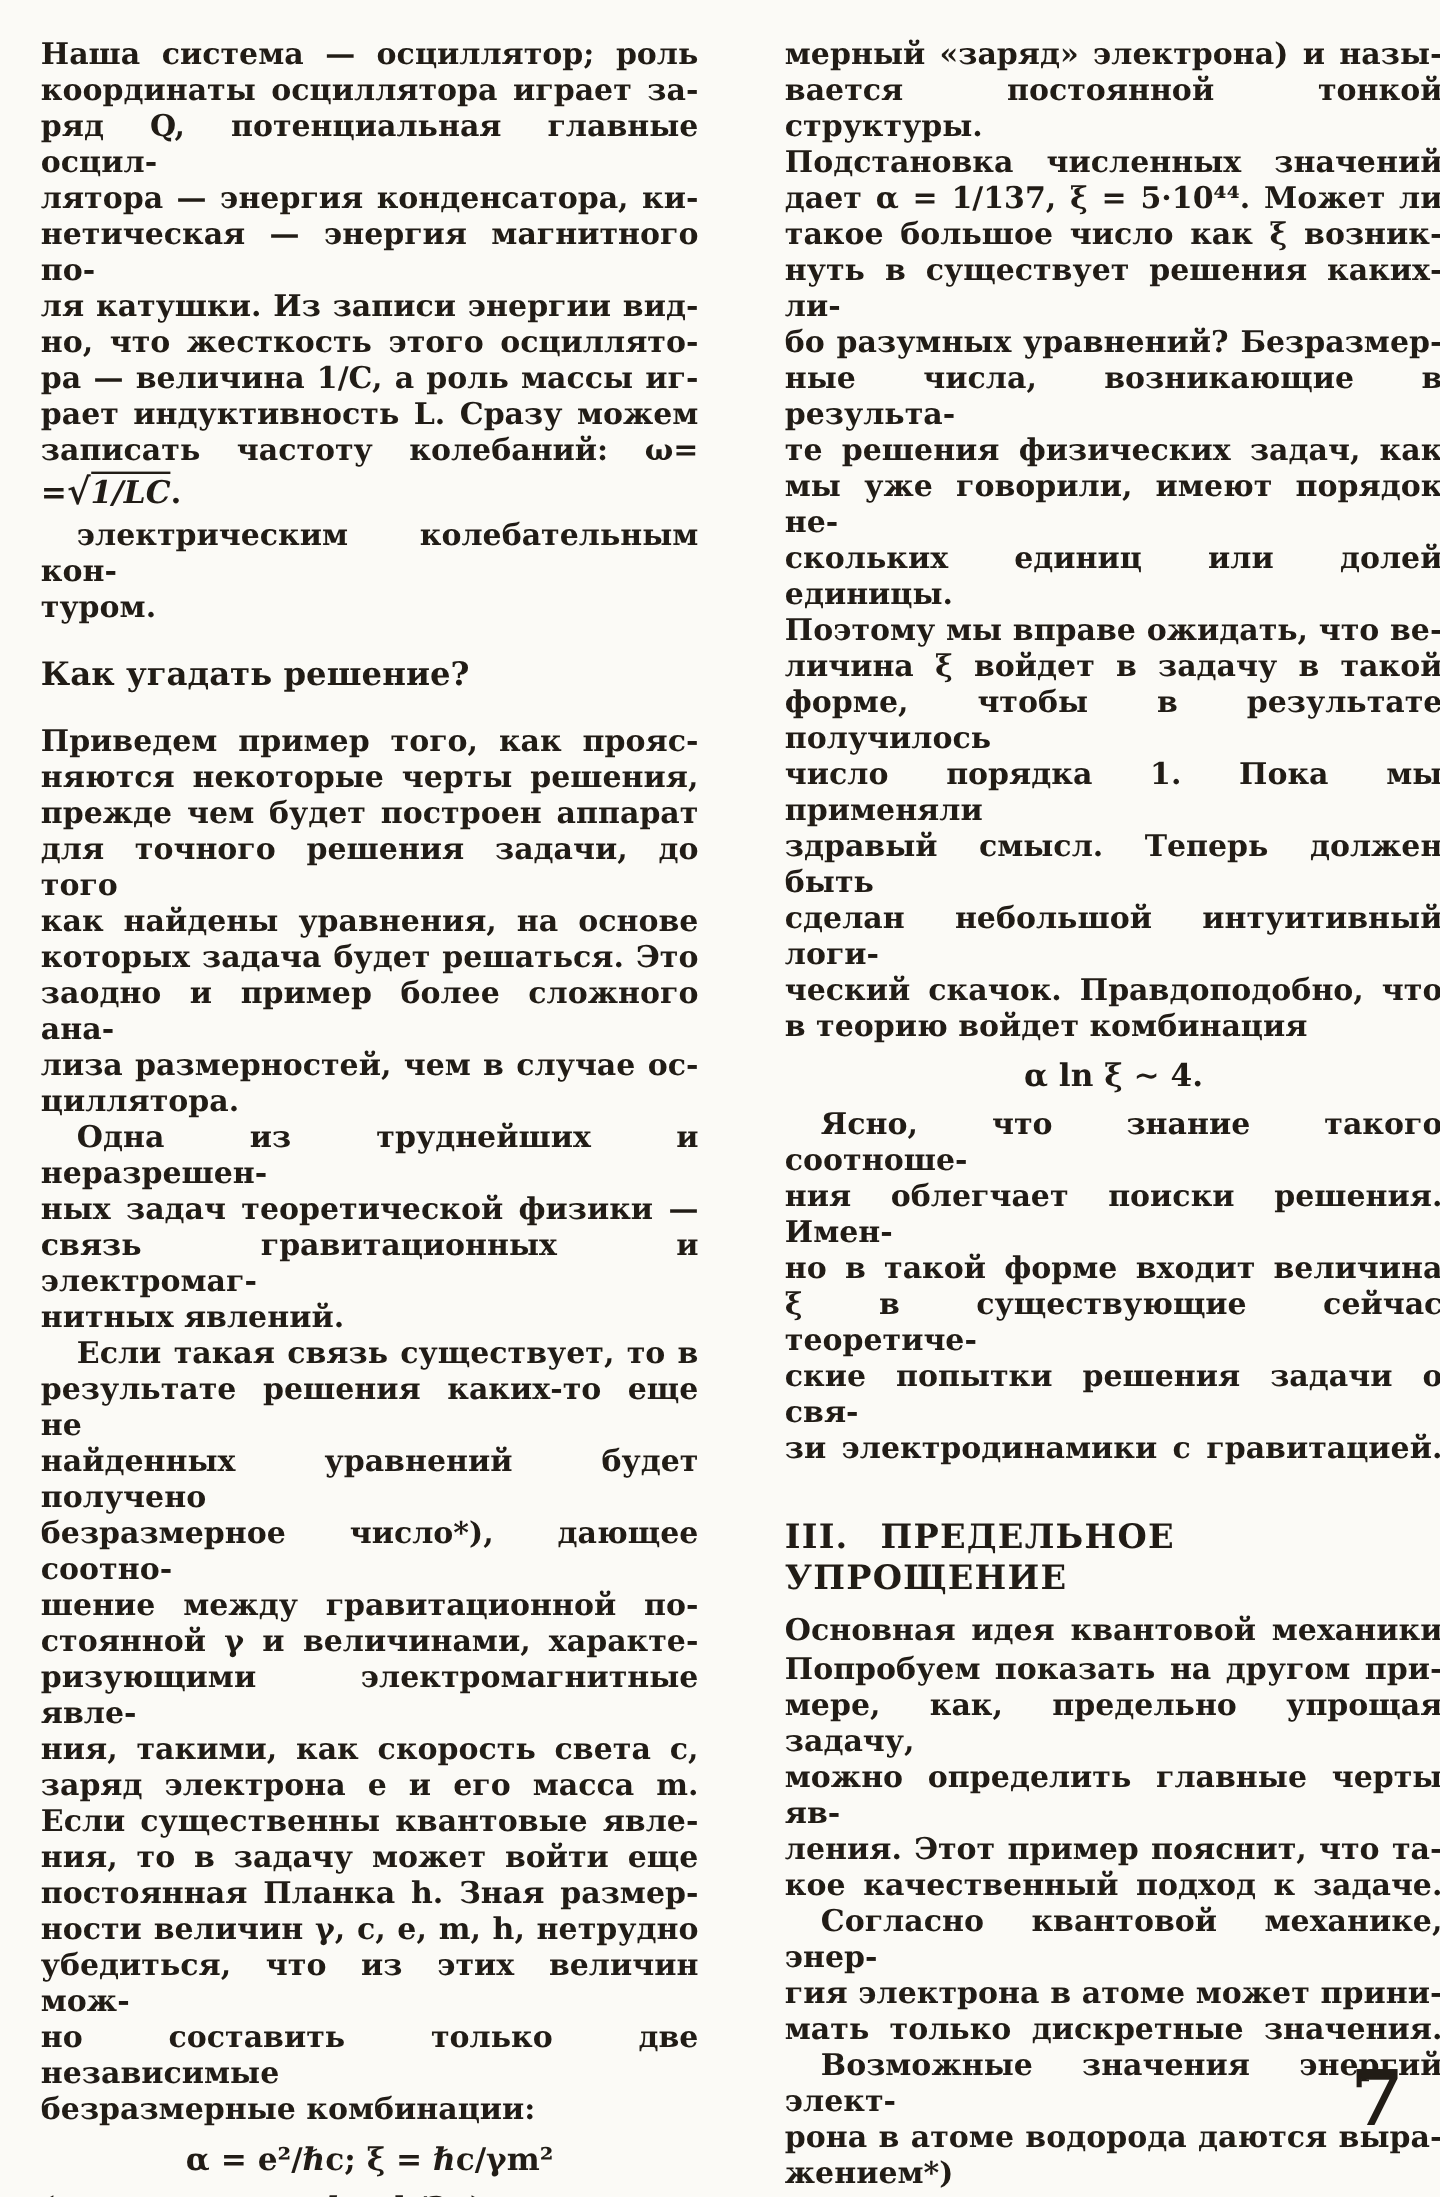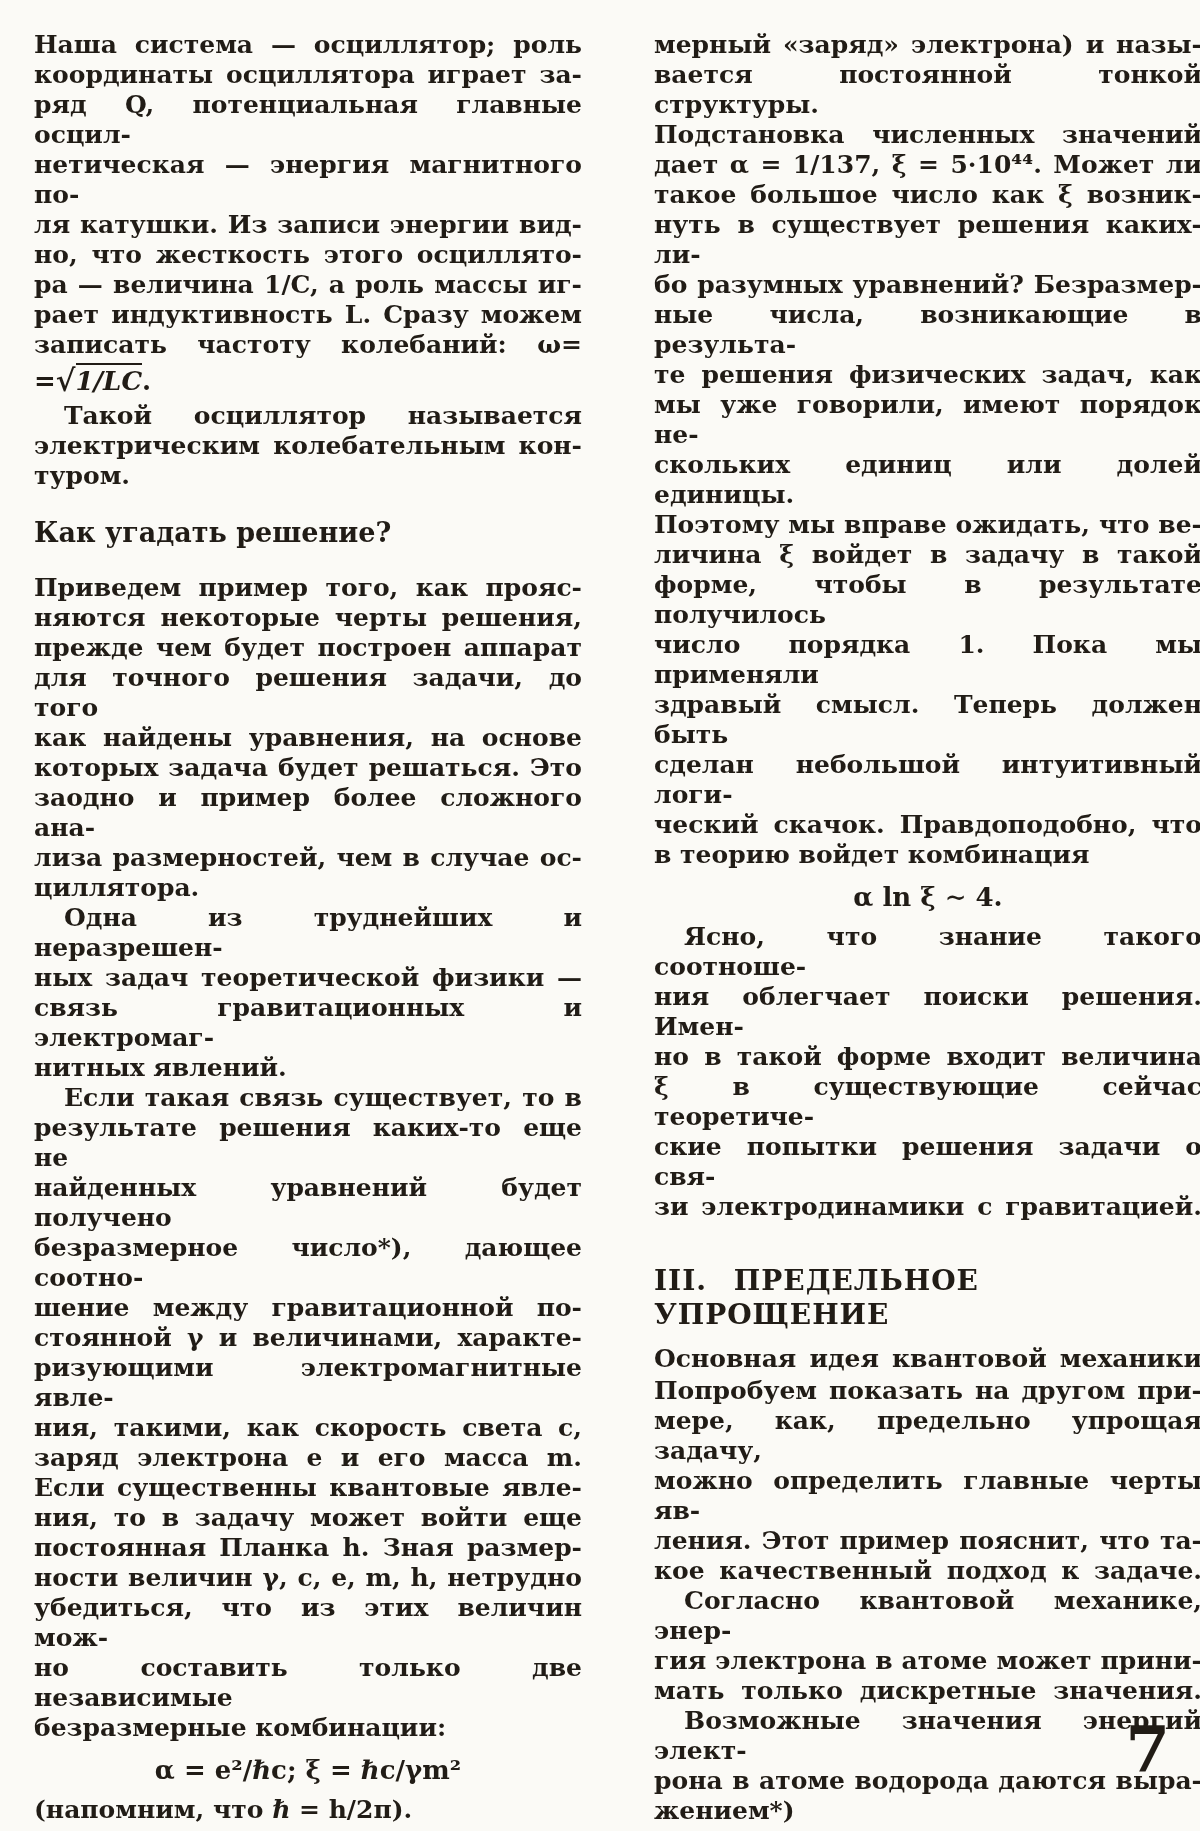--- a/index.html
+++ b/index.html
@@ -38,30 +38,30 @@
 </head>
 <body style="background: rgb(251, 250, 246); color: rgb(33, 28, 22);">
 
 <div class="page">
 
   <div class="col col-left">
     <div class="para">
         <div class="line jl">Наша система — осциллятор; роль</div>
         <div class="line jl">координаты осциллятора играет за-</div>
         <div class="line jl">ряд Q, потенциальная главные осцил-</div>
+        <div class="line jl">лятора — энергия конденсатора, ки-</div>
         <div class="line jl">нетическая — энергия магнитного по-</div>
         <div class="line jl">ля катушки. Из записи энергии вид-</div>
         <div class="line jl">но, что жесткость этого осциллято-</div>
         <div class="line jl">ра — величина 1/C, а роль массы иг-</div>
         <div class="line jl">рает индуктивность L. Сразу можем</div>
         <div class="line jl">записать частоту колебаний: ω=</div>
       </div>
     <div class="formula f-lc"><span>=</span><span class="rad">√</span><span class="radarg">1/LC</span><span>.</span></div>
     <div class="para ind">
-        <div class="line jl">Такой осциллятор называется</div>
         <div class="line jl">электрическим колебательным кон-</div>
         <div class="line ll">туром.</div>
       </div>
     <h2 class="h2">Как угадать решение?</h2>
     <div class="para">
         <div class="line jl">Приведем пример того, как прояс-</div>
         <div class="line jl">няются некоторые черты решения,</div>
         <div class="line jl">прежде чем будет построен аппарат</div>
         <div class="line jl">для точного решения задачи, до того</div>
         <div class="line jl">как найдены уравнения, на основе</div>

